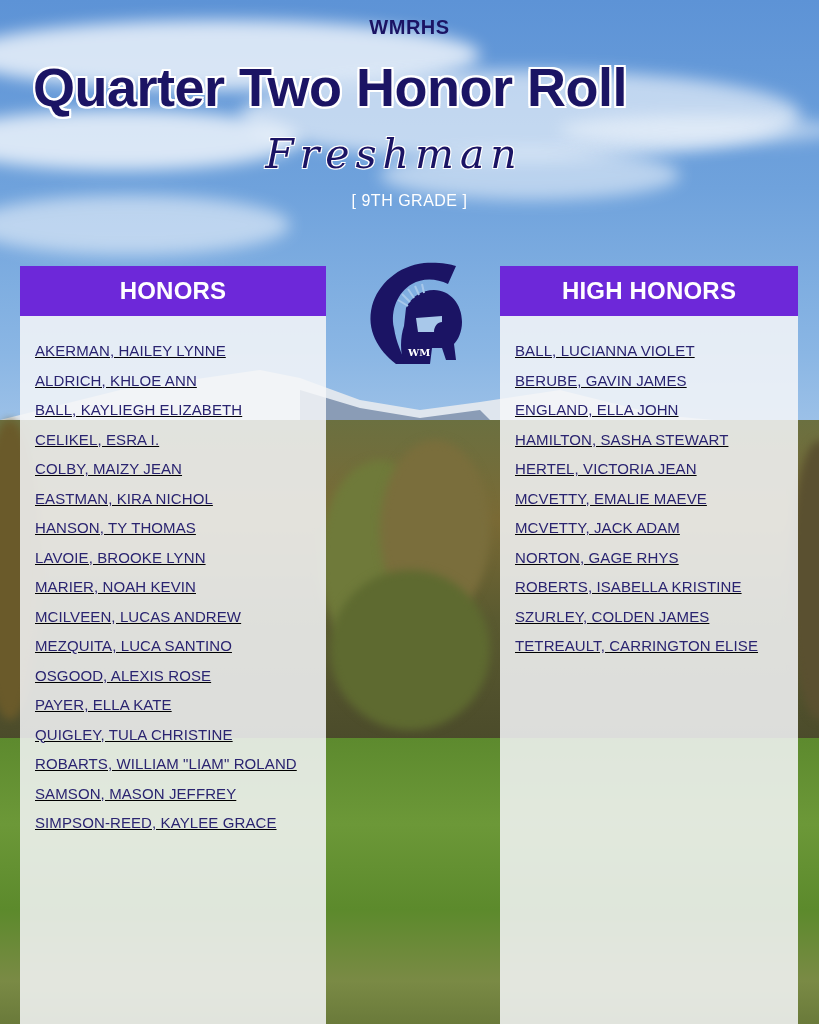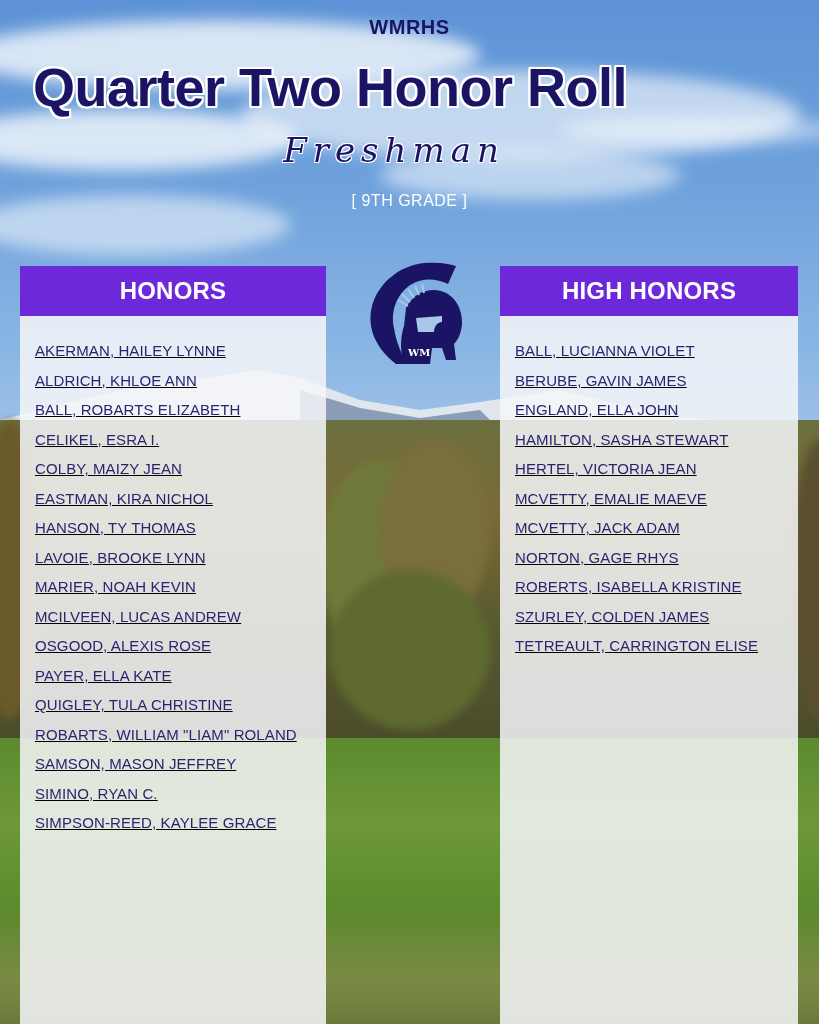--- a/index.html
+++ b/index.html
@@ -14,21 +14,21 @@
     .tree { position: absolute; border-radius: 50%; filter: blur(4px); }
     .grass { position: absolute; left: 0; top: 738px; width: 819px; height: 286px;
       background: linear-gradient(180deg, #5d8a2e 0%, #6c9838 30%, #5c8a2c 60%, #7a8a45 85%, #6a7a3a 100%); }
 
     .school { position: absolute; top: 16px; left: 0; width: 819px; text-align: center;
       font-weight: 700; font-size: 20px; color: #1b1464; letter-spacing: 0.5px; }
     .title { position: absolute; top: 56px; left: 0; width: 660px; text-align: center;
       font-weight: 900; font-size: 54px; color: #1b1464; letter-spacing: -0.5px;
       text-shadow: -2px -2px 0 #fff, 2px -2px 0 #fff, -2px 2px 0 #fff, 2px 2px 0 #fff, 0 2px 0 #fff, 0 -2px 0 #fff, 2px 0 0 #fff, -2px 0 0 #fff; }
     .subtitle { position: absolute; top: 130px; left: 0; width: 788px; text-align: center;
-      font-family: "DejaVu Serif", serif; font-style: italic; font-size: 34px; color: #1b1464;
+      font-family: "DejaVu Serif", serif; font-style: italic; font-size: 41px; color: #1b1464;
       letter-spacing: 6px; text-shadow: -1px -1px 0 #fff, 1px -1px 0 #fff, -1px 1px 0 #fff, 1px 1px 0 #fff; }
     .grade { position: absolute; top: 192px; left: 0; width: 819px; text-align: center;
       font-size: 16px; color: #ffffff; letter-spacing: 0.5px; }
 
     .panel { position: absolute; top: 266px; width: 306px; height: 673px; }
     .panel.left { left: 20px; }
     .panel.right { left: 500px; width: 298px; border-radius: 15px; }
     .panel-header { height: 50px; background: #6d28d9; color: #fff; font-weight: 700;
       font-size: 24px; display: flex; align-items: center; justify-content: center;
       font-family: "Liberation Sans", sans-serif; letter-spacing: 0.2px; }
@@ -66,34 +66,34 @@
 <div class="school">WMRHS</div>
 <div class="title">Quarter Two Honor Roll</div>
 <div class="subtitle">Freshman</div>
 <div class="grade">[ 9TH GRADE ]</div>
 
 <div class="panel left">
   <div class="panel-header">HONORS</div>
   <div class="panel-body">
     <div class="name">AKERMAN, HAILEY LYNNE</div>
     <div class="name">ALDRICH, KHLOE ANN</div>
-    <div class="name">BALL, ROBARTS ELIZABETH</div>
+    <div class="name">BALL, KAYLIEGH ELIZABETH</div>
     <div class="name">CELIKEL, ESRA I.</div>
     <div class="name">COLBY, MAIZY JEAN</div>
     <div class="name">EASTMAN, KIRA NICHOL</div>
     <div class="name">HANSON, TY THOMAS</div>
     <div class="name">LAVOIE, BROOKE LYNN</div>
     <div class="name">MARIER, NOAH KEVIN</div>
     <div class="name">MCILVEEN, LUCAS ANDREW</div>
+    <div class="name">MEZQUITA, LUCA SANTINO</div>
     <div class="name">OSGOOD, ALEXIS ROSE</div>
     <div class="name">PAYER, ELLA KATE</div>
     <div class="name">QUIGLEY, TULA CHRISTINE</div>
     <div class="name">ROBARTS, WILLIAM "LIAM" ROLAND</div>
     <div class="name">SAMSON, MASON JEFFREY</div>
-    <div class="name">SIMINO, RYAN C.</div>
     <div class="name">SIMPSON-REED, KAYLEE GRACE</div>
   </div>
 </div>
 
 <svg class="logo" viewBox="0 0 110 108">
   <path d="M38 104 C20 90 8 70 14 46 C20 24 40 6 66 3 C80 2 92 4 98 6 L90 24 C78 18 64 18 54 24 C40 32 32 50 36 68 C38 82 44 94 48 104 Z" fill="#1b1464"></path>
   <path d="M48 48 C54 36 64 30 76 30 C92 30 104 44 104 62 C104 72 100 80 96 84 L98 100 L88 100 L84 88 L74 88 L72 104 L46 104 C42 92 42 78 46 66 Z" fill="#1b1464"></path>
   <path d="M58 58 L84 56 L84 62 C80 62 76 66 76 72 L60 72 Z" fill="#a8c8ea"></path>
   <g stroke="#a8c8ea" stroke-width="2">
     <line x1="40" y1="40" x2="50" y2="46"></line>

